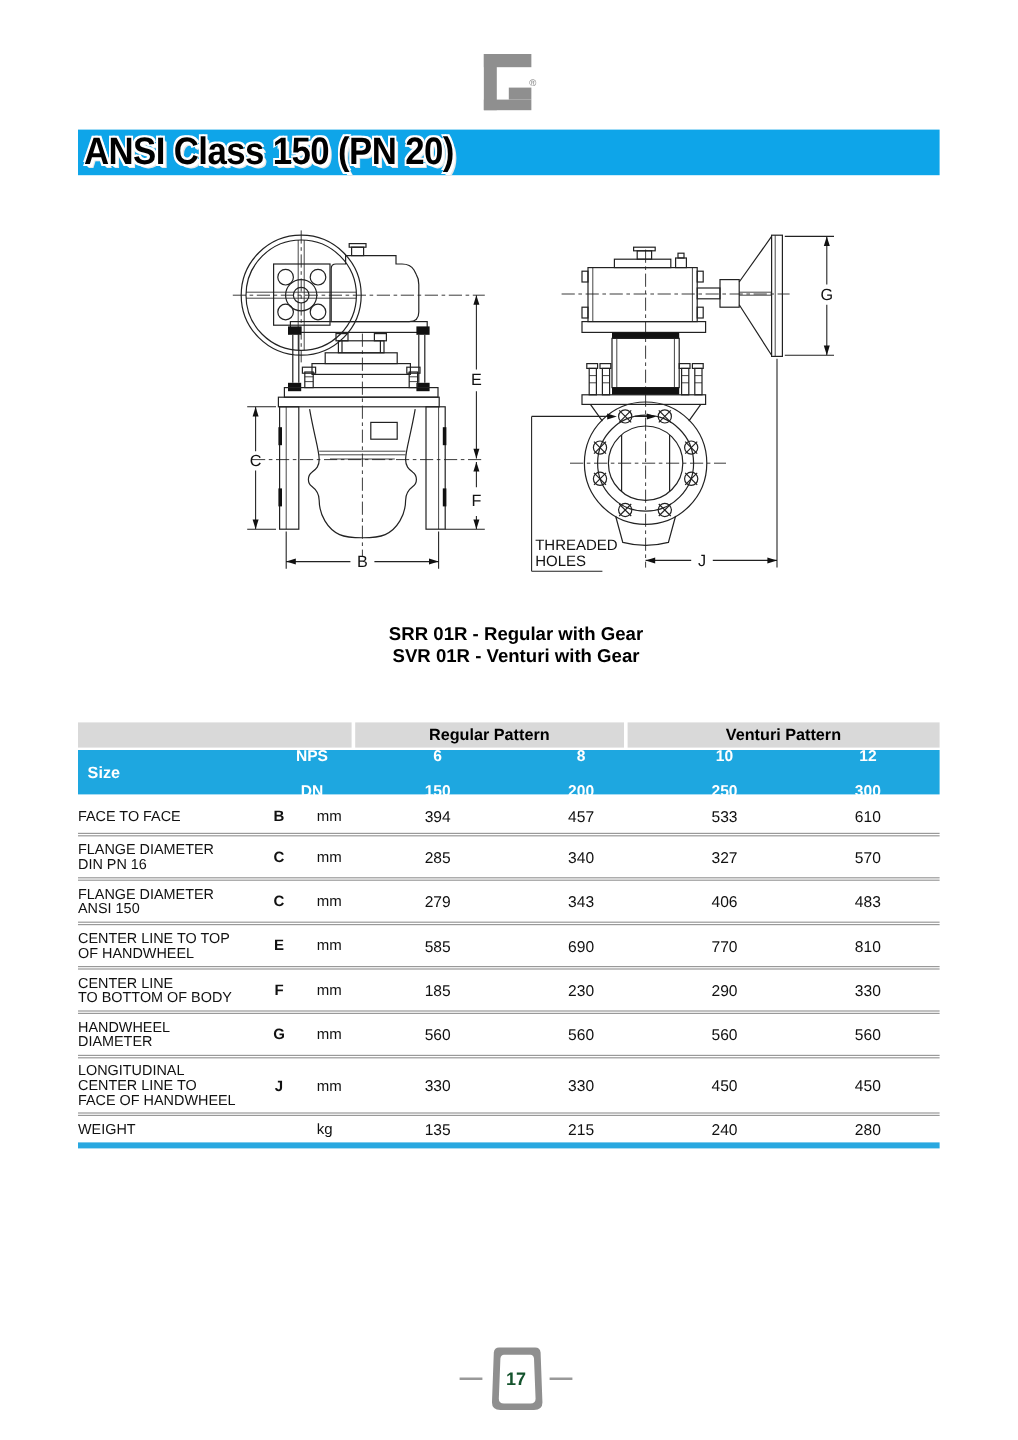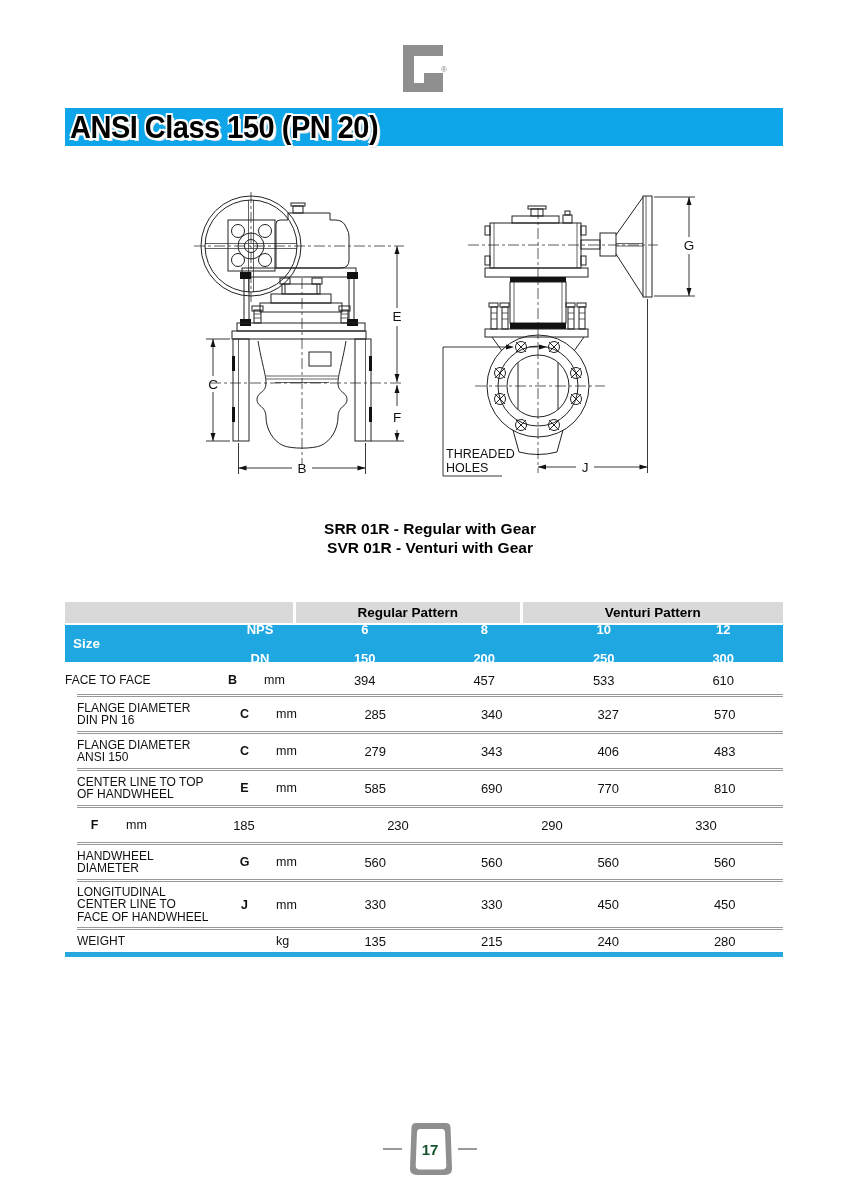--- a/index.html
+++ b/index.html
@@ -48,21 +48,21 @@
   .c-label{width:150px;display:flex;align-items:center;}
   .c-sizeunit{width:90px;}
   .c-letter{width:35px;display:flex;align-items:center;justify-content:center;
             font-weight:bold;font-size:12.5px;}
   .c-unit{width:55px;display:flex;align-items:center;font-size:12.5px;padding-left:14px;
           box-sizing:border-box;}
   .c-val{flex:1;display:flex;align-items:center;justify-content:center;}
   #size-row .c-label{padding-left:8px;box-sizing:border-box;font-size:13.5px;}
   #rows{margin-top:4px;}
   .data-row{display:flex;}
-  .data-row + .data-row{border-top:3px double #999;margin-left:12px;}
+  .data-row + .data-row{border-top:3px double #999;}
   .row-label{font-size:12px;line-height:12.5px;white-space:pre-line;}
   .h28{height:28px;} .h34{height:34px;} .h45{height:45px;} .h22{height:22px;}
   #table-bottom{height:5px;background:#29A8E0;}
 
   
   #footer{position:absolute;left:380px;top:1120px;width:100px;height:62px;}
   #page-num{position:absolute;left:380px;top:1120px;width:100px;height:58px;
             display:flex;align-items:center;justify-content:center;
             font-weight:bold;font-size:15px;color:#14532d;pointer-events:none;}
 </style>
@@ -312,20 +312,22 @@
         <div class="c-label row-label">CENTER LINE TO TOP
 OF HANDWHEEL</div>
         <div class="c-letter">E</div>
         <div class="c-unit">mm</div>
         <div class="c-val">585</div>
         <div class="c-val">690</div>
         <div class="c-val">770</div>
         <div class="c-val">810</div>
       </div>
       <div class="data-row h34">
+        <div class="c-label row-label">CENTER LINE
+TO BOTTOM OF BODY</div>
         <div class="c-letter">F</div>
         <div class="c-unit">mm</div>
         <div class="c-val">185</div>
         <div class="c-val">230</div>
         <div class="c-val">290</div>
         <div class="c-val">330</div>
       </div>
       <div class="data-row h34">
         <div class="c-label row-label">HANDWHEEL
 DIAMETER</div>

